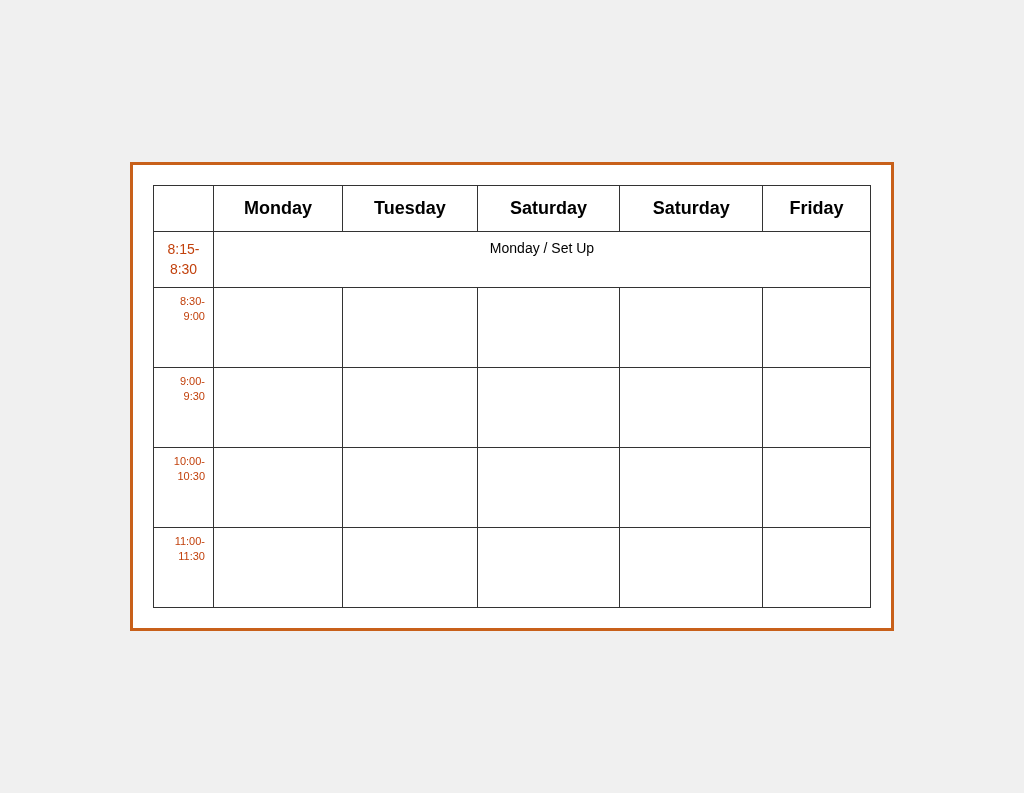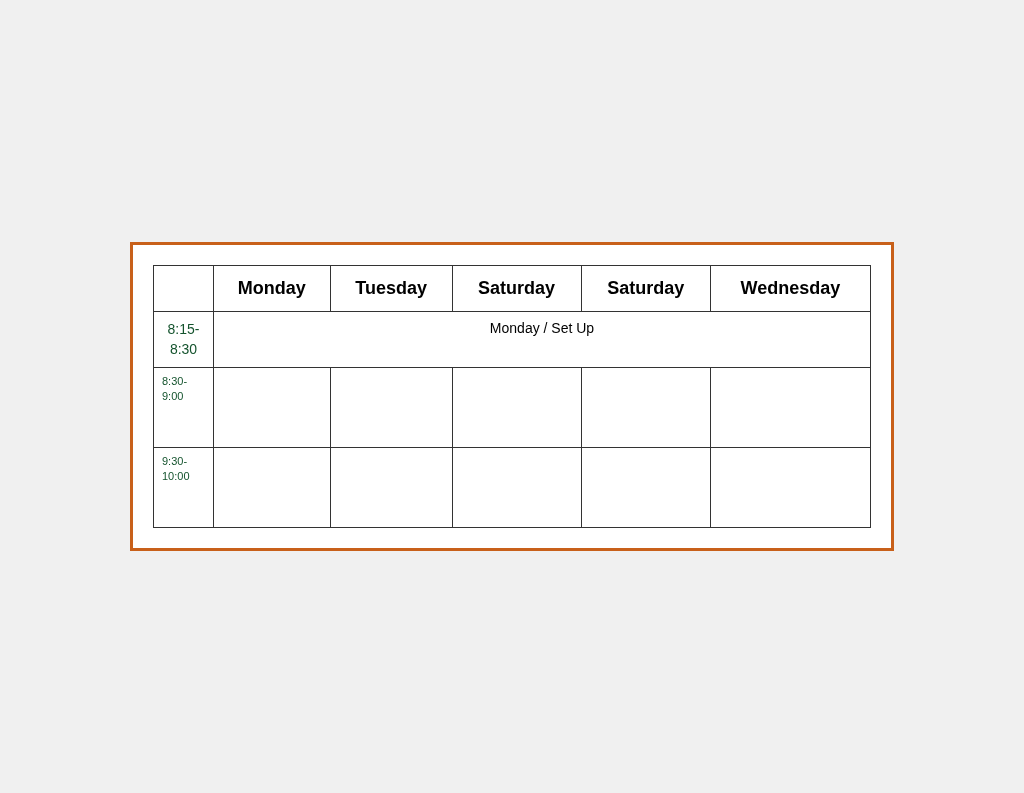--- a/index.html
+++ b/index.html
@@ -28,34 +28,35 @@
       width: 100%;
       border-collapse: collapse;
       border: 1.5px solid #333;
     }
 
     .schedule-table th,
     .schedule-table td {
       border: 1.5px solid #333;
       padding: 6px 8px;
       vertical-align: top;
+      text-align: right;
     }
 
     .schedule-table thead th {
       font-weight: bold;
       font-size: 18px;
       text-align: center;
       background: white;
       padding: 12px 8px;
     }
 
     .time-col {
       width: 60px;
       font-size: 11px;
-      color: #14532d;
+      color: #c2410c;
       white-space: nowrap;
       vertical-align: top;
       padding: 6px 4px;
       line-height: 1.4;
     }
 
     .header-time-col {
       width: 60px;
     }
 
@@ -82,46 +83,62 @@
 
 <div class="page">
   <table class="schedule-table">
     <thead>
       <tr>
         <th class="header-time-col"></th>
         <th class="day-col">Monday</th>
         <th class="day-col">Tuesday</th>
         <th class="day-col">Saturday</th>
         <th class="day-col">Saturday</th>
-        <th class="day-col">Wednesday</th>
+        <th class="day-col">Friday</th>
       </tr>
     </thead>
     <tbody>
 
       <tr class="arrival-row">
         <td class="time-col">8:15-<br>8:30</td>
         <td colspan="5">Monday / Set Up</td>
       </tr>
 
       <tr class="regular-row">
         <td class="time-col">8:30-<br>9:00</td>
         <td class="day-col"></td>
         <td class="day-col"></td>
         <td class="day-col"></td>
         <td class="day-col"></td>
         <td class="day-col"></td>
       </tr>
 
-
       <tr class="regular-row">
-        <td class="time-col">9:30-<br>10:00</td>
+        <td class="time-col">9:00-<br>9:30</td>
         <td class="day-col"></td>
         <td class="day-col"></td>
         <td class="day-col"></td>
         <td class="day-col"></td>
         <td class="day-col"></td>
       </tr>
 
 
+      <tr class="regular-row">
+        <td class="time-col">10:00-<br>10:30</td>
+        <td class="day-col"></td>
+        <td class="day-col"></td>
+        <td class="day-col"></td>
+        <td class="day-col"></td>
+        <td class="day-col"></td>
+      </tr>
 
+
+      <tr class="regular-row">
+        <td class="time-col">11:00-<br>11:30</td>
+        <td class="day-col"></td>
+        <td class="day-col"></td>
+        <td class="day-col"></td>
+        <td class="day-col"></td>
+        <td class="day-col"></td>
+      </tr>
     </tbody>
   </table>
 </div>
 
 </body></html>

